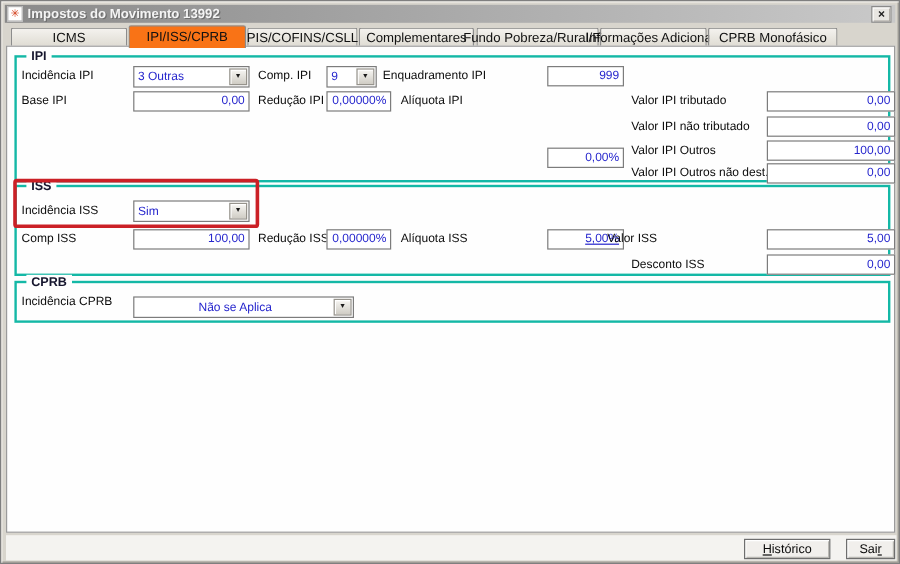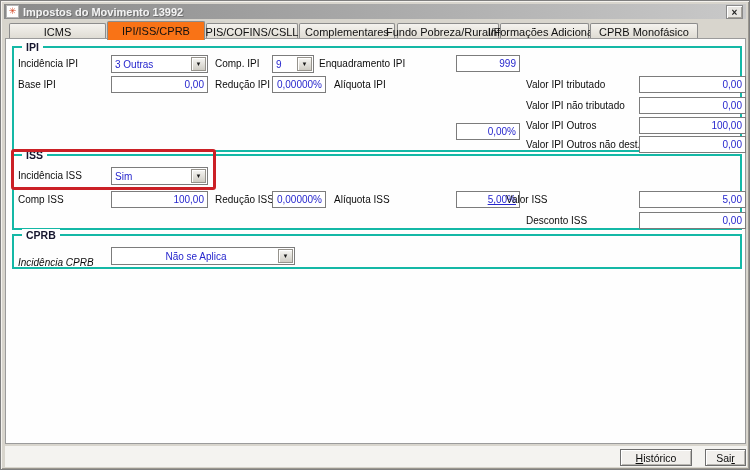--- a/index.html
+++ b/index.html
@@ -123,21 +123,21 @@
       <input class="fld" style="left: 442px; top: 35px; width: 64px; text-decoration: underline;" readonly="" value="5,00%">
       <span class="lbl" style="left:492px;top:37px;">Valor ISS</span>
       <input class="fld" style="left: 625px; top: 35px; width: 107px;" readonly="" value="5,00">
 
       <span class="lbl" style="left:512px;top:58px;">Desconto ISS</span>
       <input class="fld" style="left: 625px; top: 56px; width: 107px;" readonly="" value="0,00">
     </div>
 
     <div class="group" style="left:6px;top:195px;width:730px;height:35px;text-align:center;">
       <span class="legend">CPRB</span>
-      <span class="lbl" style="left:4px;top:20px;font-style:italic;">Incidência CPRB</span>
+      <span class="lbl" style="left:4px;top:9px;">Incidência CPRB</span>
       <div class="combo" style="left:97px;top:11px;width:184px;">
         <span class="val">Não se Aplica</span>
         <span class="arrow">▼</span>
       </div>
     </div>
 
     <div class="annotation" style="left:5px;top:110px;width:205px;height:41px;"></div>
 
   </div>
 

